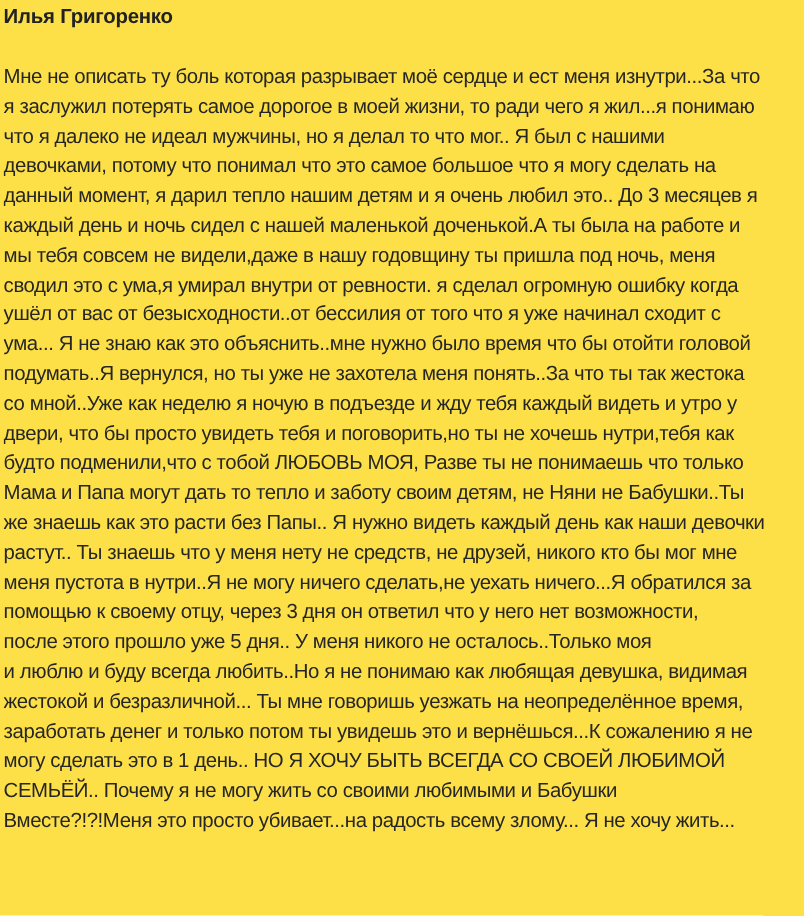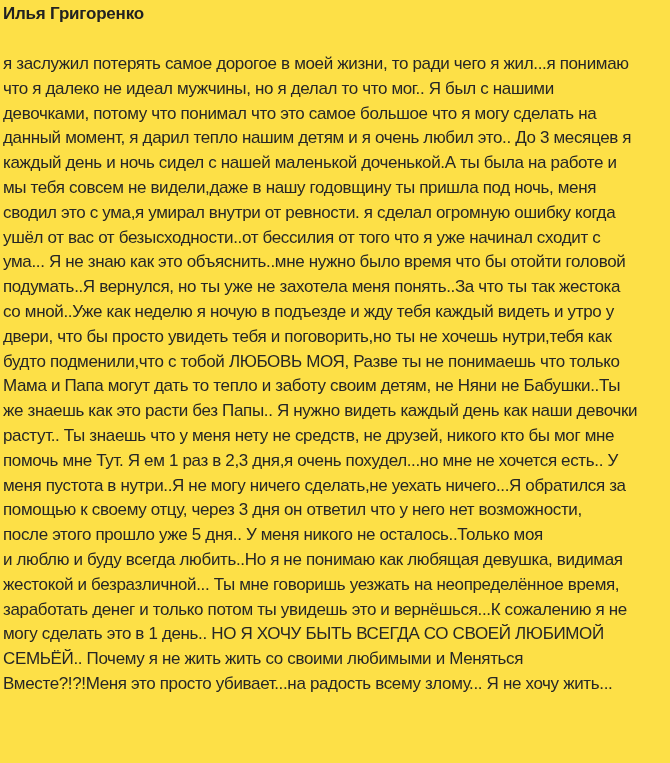--- a/index.html
+++ b/index.html
@@ -37,40 +37,40 @@
     white-space: nowrap;
     overflow: hidden;
   }
 </style>
 </head>
 <body>
 
 <div class="page">
   <div class="author">Илья Григоренко</div>
   <div class="post-body">
+      <div class="text-line">Мне не описать ту боль которая разрывает моё сердце и ест меня изнутри...За что</div>
       <div class="text-line">я заслужил потерять самое дорогое в моей жизни, то ради чего я жил...я понимаю</div>
       <div class="text-line">что я далеко не идеал мужчины, но я делал то что мог.. Я был с нашими</div>
       <div class="text-line">девочками, потому что понимал что это самое большое что я могу сделать на</div>
       <div class="text-line">данный момент, я дарил тепло нашим детям и я очень любил это.. До 3 месяцев я</div>
       <div class="text-line">каждый день и ночь сидел с нашей маленькой доченькой.А ты была на работе и</div>
       <div class="text-line">мы тебя совсем не видели,даже в нашу годовщину ты пришла под ночь, меня</div>
       <div class="text-line">сводил это с ума,я умирал внутри от ревности. я сделал огромную ошибку когда</div>
       <div class="text-line">ушёл от вас от безысходности..от бессилия от того что я уже начинал сходит с</div>
       <div class="text-line">ума... Я не знаю как это объяснить..мне нужно было время что бы отойти головой</div>
       <div class="text-line">подумать..Я вернулся, но ты уже не захотела меня понять..За что ты так жестока</div>
       <div class="text-line">со мной..Уже как неделю я ночую в подъезде и жду тебя каждый видеть и утро у</div>
       <div class="text-line">двери, что бы просто увидеть тебя и поговорить,но ты не хочешь нутри,тебя как</div>
       <div class="text-line">будто подменили,что с тобой ЛЮБОВЬ МОЯ, Разве ты не понимаешь что только</div>
       <div class="text-line">Мама и Папа могут дать то тепло и заботу своим детям, не Няни не Бабушки..Ты</div>
       <div class="text-line">же знаешь как это расти без Папы.. Я нужно видеть каждый день как наши девочки</div>
       <div class="text-line">растут.. Ты знаешь что у меня нету не средств, не друзей, никого кто бы мог мне</div>
-      <div class="text-line">помочь мне Тут. Я ем 1 раз в 2,3 дня,я очень похудел...но мне не хочется есть.. У</div>
       <div class="text-line">меня пустота в нутри..Я не могу ничего сделать,не уехать ничего...Я обратился за</div>
       <div class="text-line">помощью к своему отцу, через 3 дня он ответил что у него нет возможности,</div>
       <div class="text-line">после этого прошло уже 5 дня.. У меня никого не осталось..Только моя</div>
       <div class="text-line">и люблю и буду всегда любить..Но я не понимаю как любящая девушка, видимая</div>
       <div class="text-line">жестокой и безразличной... Ты мне говоришь уезжать на неопределённое время,</div>
       <div class="text-line">заработать денег и только потом ты увидешь это и вернёшься...К сожалению я не</div>
       <div class="text-line">могу сделать это в 1 день.. НО Я ХОЧУ БЫТЬ ВСЕГДА СО СВОЕЙ ЛЮБИМОЙ</div>
-      <div class="text-line">СЕМЬЁЙ.. Почему я не жить жить со своими любимыми и Меняться</div>
+      <div class="text-line">СЕМЬЁЙ.. Почему я не могу жить со своими любимыми и Бабушки</div>
       <div class="text-line">Вместе?!?!Меня это просто убивает...на радость всему злому... Я не хочу жить...</div>
     </div>
 </div>
 
 </body></html>

